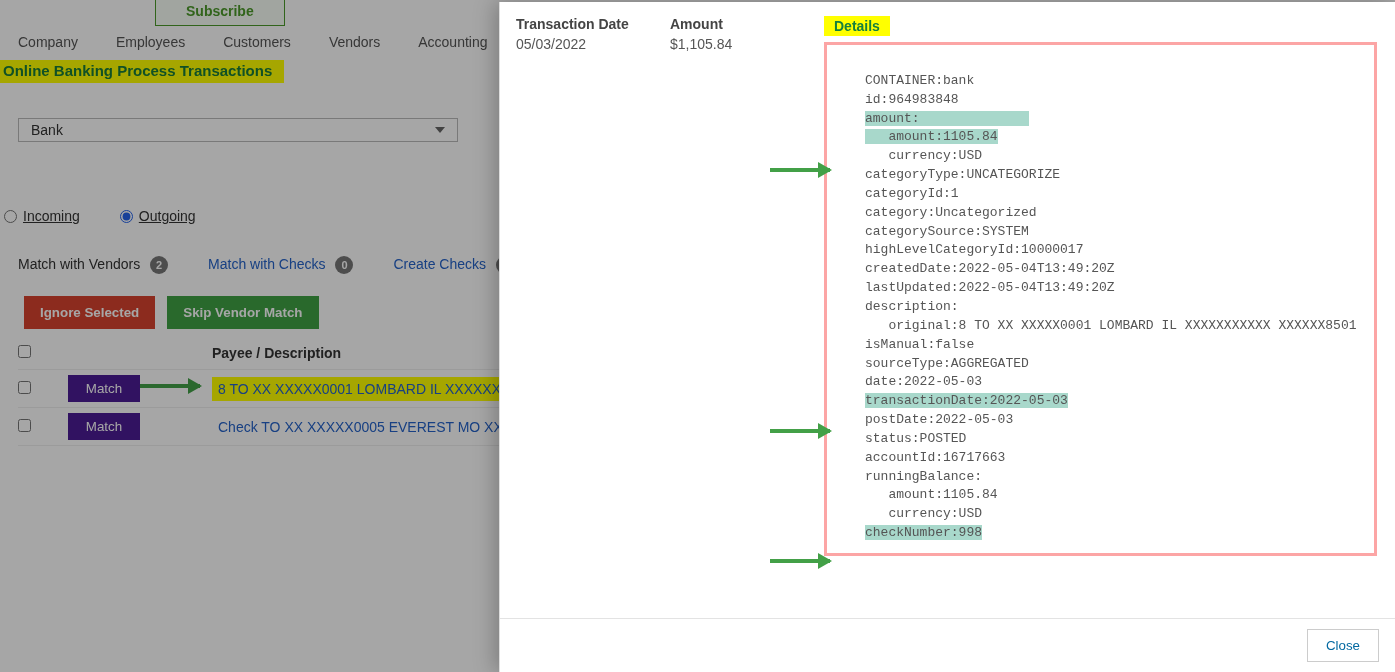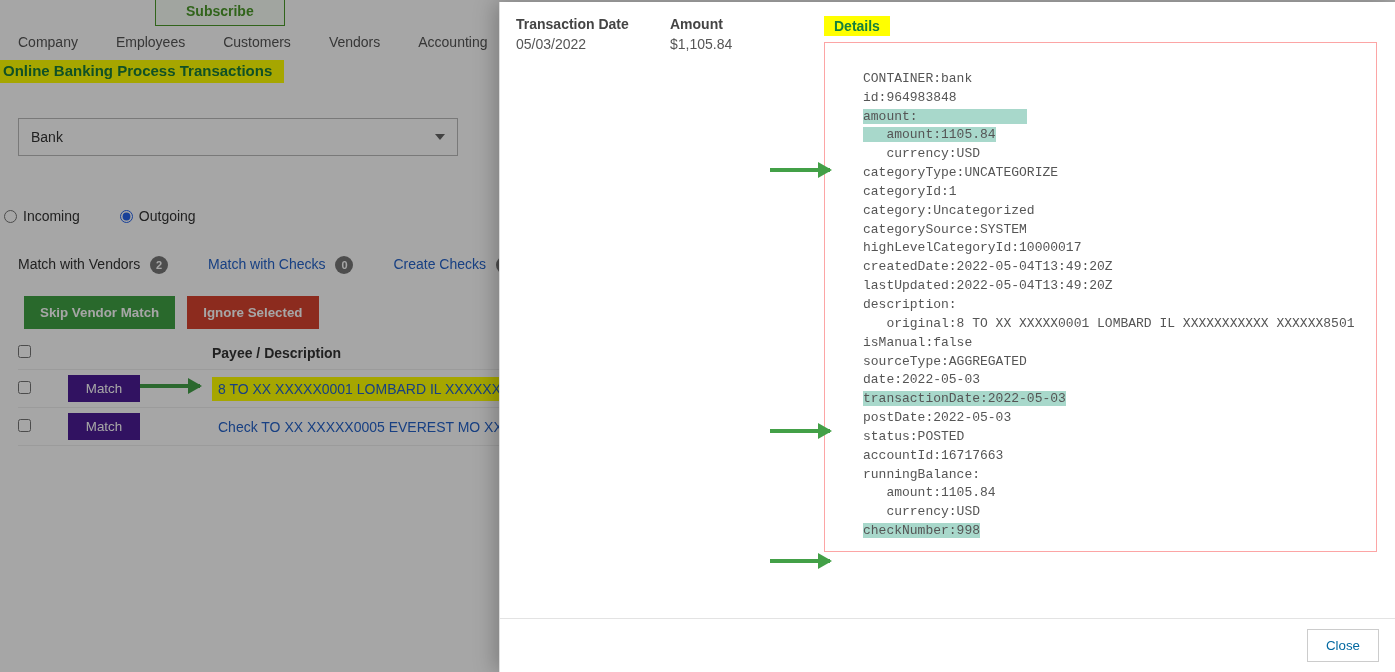--- a/index.html
+++ b/index.html
@@ -52,39 +52,39 @@
     background: #ffff00;
     color: #1a7d3a;
     font-weight: 700;
     font-size: 15px;
     padding: 2px 12px 4px 3px;
   }
 
   .select-wrap {
     position: absolute;
     top: 118px; left: 18px;
-    width: 440px; height: 38px;
+    width: 440px; height: 24px;
     border: 1px solid #bbb;
     background: #fff;
     display: flex; align-items: center; padding: 0 12px;
   }
   .select-wrap .caret {
     margin-left: auto;
     width: 0; height: 0;
     border-left: 5px solid transparent;
     border-right: 5px solid transparent;
     border-top: 6px solid #666;
   }
 
   .radio-row {
     position: absolute;
     top: 208px; left: 4px;
     display: flex; gap: 40px; align-items: center;
   }
-  .radio-row label { display: flex; gap: 6px; align-items: center; }
+  .radio-row label { display: flex; gap: 6px; align-items: center; text-decoration: underline; }
   .radio-row input { accent-color: #2563eb; }
 
   .tabline {
     position: absolute;
     top: 256px; left: 18px;
     display: flex; gap: 40px; align-items: center;
   }
   .tabline .badge {
     display: inline-flex; align-items: center; justify-content: center;
     min-width: 18px; height: 18px; border-radius: 9px;
@@ -182,21 +182,21 @@
 
   .details-col { position: relative; }
   .details-header {
     display: inline-block;
     background: #ffff00;
     font-weight: 700;
     padding: 2px 10px;
     color: #15803d;
   }
   .details-box {
-    border: 1px solid #fca5a5;
+    border: 3px solid #fca5a5;
     margin-top: 6px;
     padding: 8px 10px 10px 38px;
     font-family: "Courier New", monospace;
     font-size: 13px;
     color: #555;
     white-space: pre;
     line-height: 1.45;
     position: relative;
   }
   .hl { background: #a8d8cb; }
@@ -259,22 +259,22 @@
       <span>Match with Checks</span>
       <span class="badge">0</span>
     </a>
     <a>
       <span>Create Checks</span>
       <span class="badge">0</span>
     </a>
   </div>
 
   <div class="action-row">
+    <button class="btn btn-red">Ignore Selected</button>
     <button class="btn btn-green">Skip Vendor Match</button>
-    <button class="btn btn-red">Ignore Selected</button>
   </div>
 
   <div class="table">
     <div class="thead">
       <div><input type="checkbox" style=""></div>
       <div></div>
       <div>Payee / Description</div>
     </div>
     <div class="trow highlighted">
       <div><input type="checkbox" style=""></div>

